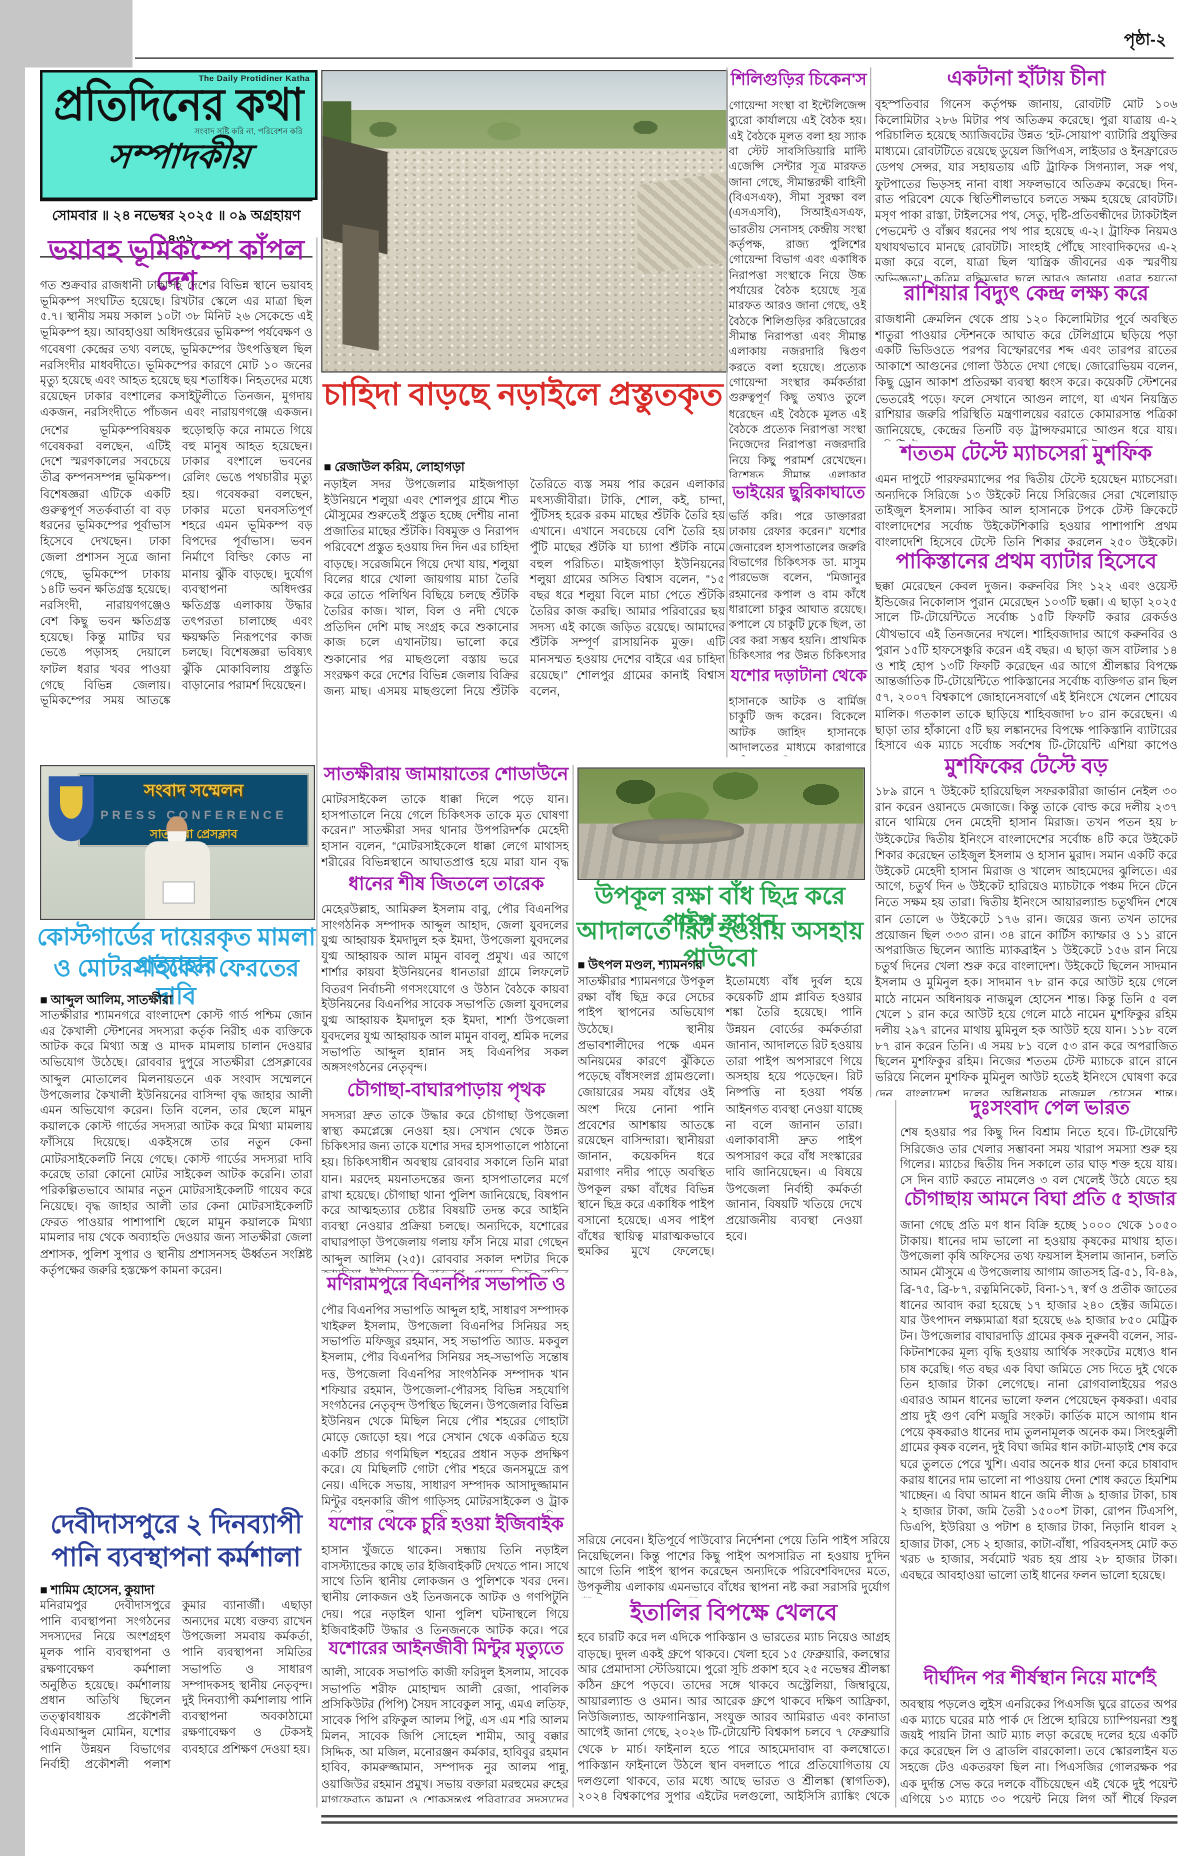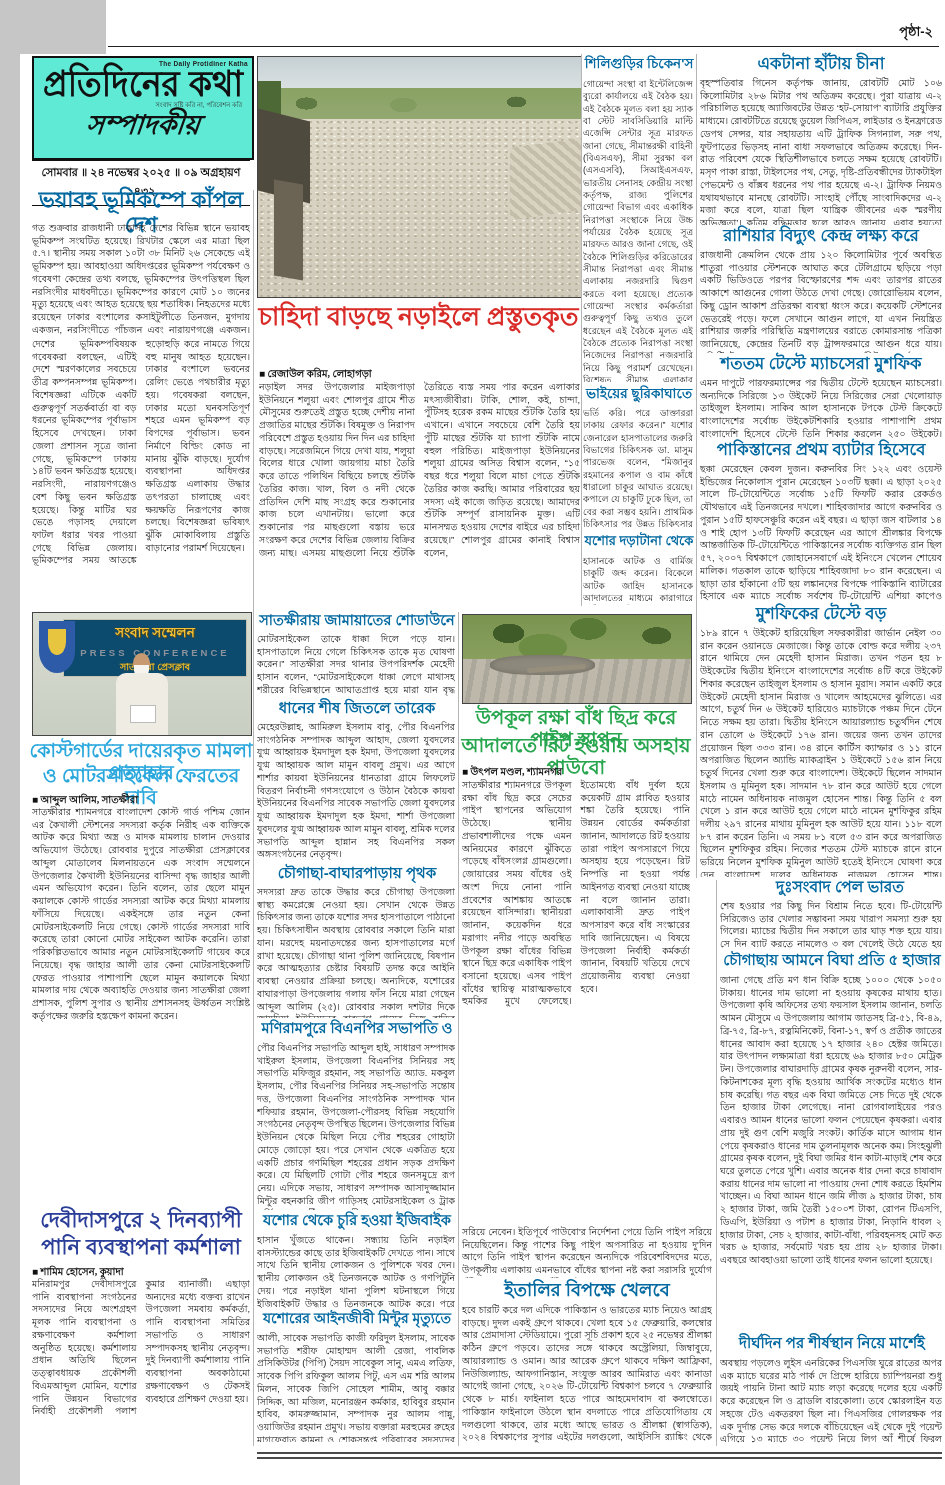--- a/index.html
+++ b/index.html
@@ -9,21 +9,21 @@
   .top-rule{position:absolute;left:88px;top:46px;right:6px;height:0;border-top:1.5px solid #222;}
   .page-label{position:absolute;right:12px;top:22px;font-size:13px;font-weight:800;}
   
   .mast-box{position:absolute;border:2px solid #111;background:#5eead4;}
   .mast-en{font-size:6.5px;font-weight:700;text-align:right;padding:2px 4px 0 0;color:#222;letter-spacing:.3px;}
   .mast-logo{font-size:33px;font-weight:800;text-align:center;line-height:1.0;transform:scaleY(1.08);white-space:nowrap;}
   .mast-tag{font-size:6.5px;text-align:right;padding-right:10px;color:#333;}
   .mast-script{font-size:27px;font-weight:800;font-style:italic;text-align:center;transform:skewX(-6deg);line-height:1.1;}
   .dateline{position:absolute;border-top:1.5px solid #111;border-bottom:1.5px solid #111;font-size:11px;font-weight:800;text-align:center;padding:3px 0;background:#fff;}
   
-  .hl{position:absolute;font-weight:800;text-align:center;line-height:1.15;color:#0369a1;}
+  .hl{position:absolute;font-weight:800;text-align:center;line-height:1.15;color:#a21caf;}
   .hl.red{color:#d92b27;}
   .hl.green{color:#27a64e;}
   .hl.cyan{color:#2aa8dd;}
   .hl.blue{color:#2a3e99;}
   .byline{position:absolute;font-size:10px;font-weight:800;color:#111;font-family:Liberation Serif, serif;}
   .bt{position:absolute;font-size:9.3px;line-height:1.37;text-align:justify;overflow:hidden;color:#1c1c1c;}
   .bt2{column-count:2;column-gap:9px;}
   .vr{position:absolute;width:0;border-left:1px solid #b5b5b5;}
   .dbl-rule{position:absolute;height:3px;border-top:2px solid #4a4a4a;border-bottom:2px solid #4a4a4a;}
   .photo{position:absolute;border:1px solid #444;overflow:hidden;background:#d8d4c6;}

